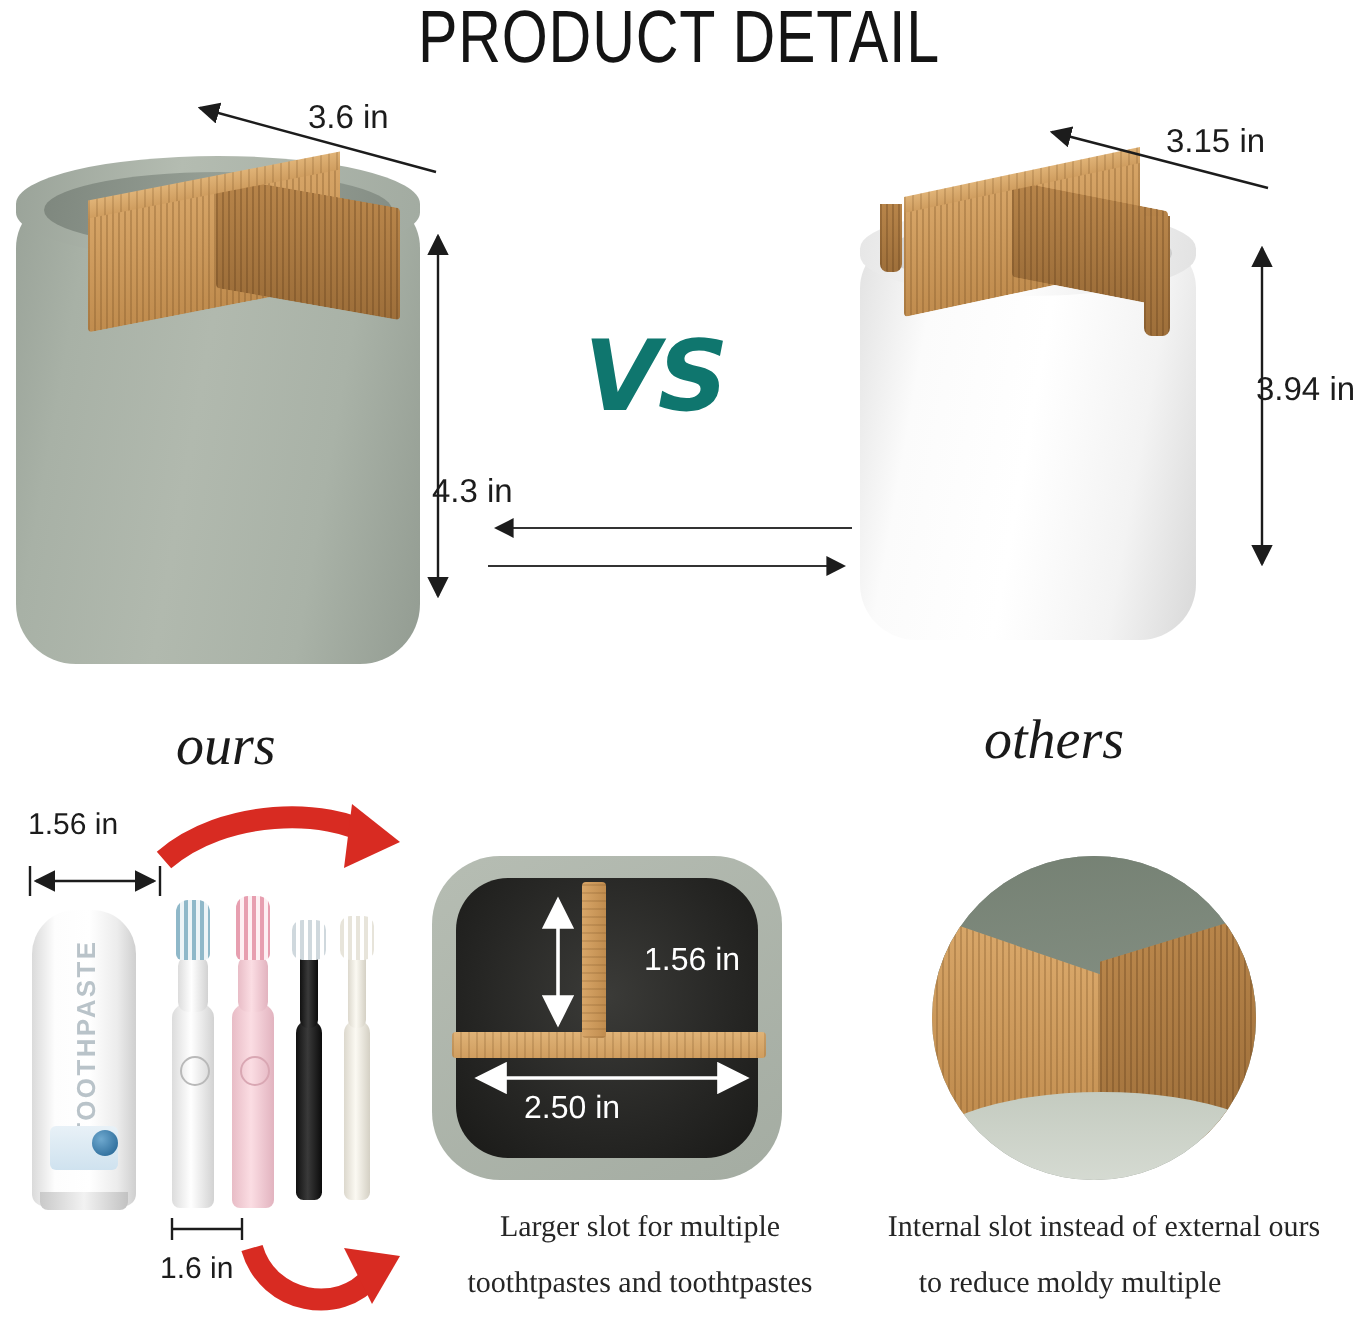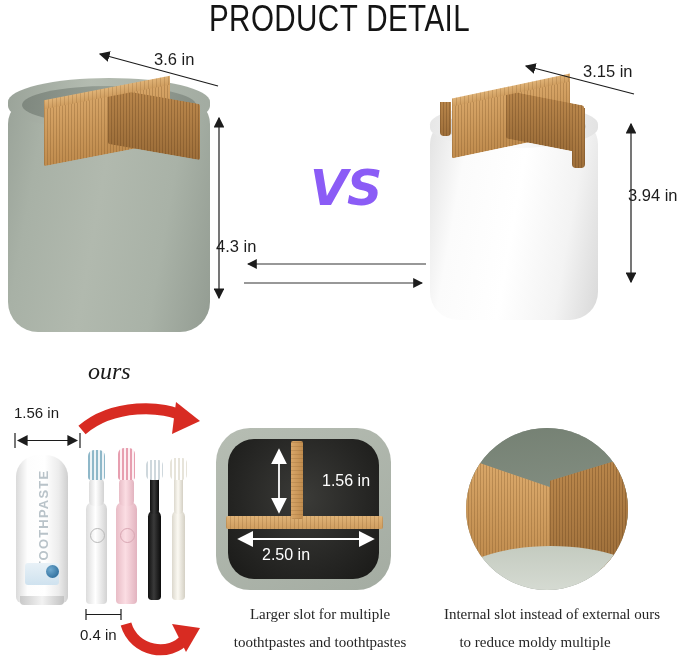--- a/index.html
+++ b/index.html
@@ -65,26 +65,26 @@
      position:absolute;
   }
   .bamboo-dk{
      background:
         repeating-linear-gradient(90deg,rgba(95,60,25,.32) 0 1px,rgba(255,255,255,0) 1px 3px),
         linear-gradient(180deg,#b8854a,#9e6f3a);
      position:absolute;
   }
 
   
-  #vs{left:310px;top:160px;font-family:"DejaVu Sans",sans-serif;
-      font-size:49px;font-style:italic;font-weight:700;color:#8b5cf6;letter-spacing:-1px;}
+  #vs{left:292px;top:160px;font-family:"DejaVu Sans",sans-serif;
+      font-size:49px;font-style:italic;font-weight:700;color:#0f766e;letter-spacing:-1px;}
 
   
   .script{font-family:"Liberation Serif",serif;font-style:italic;color:#1a1a1a;}
-  #ours{left:88px;top:358px;font-size:24px;}
+  #ours{left:88px;top:358px;font-size:28px;}
   #others{left:492px;top:355px;font-size:28px;}
 
   
   .caption{font-family:"Liberation Serif",serif;font-size:15px;color:#262626;
            line-height:28px;text-align:center;}
 
   
   svg{overflow:visible;display:block;}
 
   
@@ -189,20 +189,21 @@
     <line x1="4" y1="4" x2="112" y2="32" stroke="#1c1c1c" stroke-width="1.2" marker-start="url(#arS)"></line>
   </svg>
   <div class="abs dim" style="left:583px;top:62px;">3.15 in</div>
 
   <svg class="abs" style="left:624px;top:118px;" width="14" height="170">
     <line x1="7" y1="6" x2="7" y2="164" stroke="#1c1c1c" stroke-width="1.2" marker-end="url(#ar)" marker-start="url(#arS)"></line>
   </svg>
   <div class="abs dim" style="left:628px;top:186px;">3.94 in</div>
 
   <div class="abs script" id="ours">ours</div>
+  <div class="abs script" id="others">others</div>
 
   <div class="abs" style="left:0;top:400px;width:206px;height:265px;">
 
     <div class="abs dim dim-sm" style="left:14px;top:4px;">1.56 in</div>
     <svg class="abs" style="left:12px;top:32px;" width="72" height="18">
       <line x1="3" y1="1" x2="3" y2="16" stroke="#1c1c1c" stroke-width="1.2"></line>
       <line x1="68" y1="1" x2="68" y2="16" stroke="#1c1c1c" stroke-width="1.2"></line>
       <line x1="6" y1="8.5" x2="65" y2="8.5" stroke="#1c1c1c" stroke-width="1.2" marker-end="url(#ar)" marker-start="url(#arS)"></line>
     </svg>
 
@@ -233,21 +234,21 @@
     <div class="handle h-ivory" style="left:172px;top:110px;width:13px;height:90px;"></div>
     <div class="handle h-ivory" style="left:174px;top:76px;width:9px;height:38px;border-radius:4px;"></div>
     <div class="abs" style="left:170px;top:58px;width:17px;height:22px;border-radius:5px;
          background:repeating-linear-gradient(90deg,#e7e4da 0 2px,#ffffff 2px 4px);"></div>
 
     <svg class="abs" style="left:84px;top:208px;" width="40" height="14">
       <line x1="2" y1="1" x2="2" y2="12" stroke="#1c1c1c" stroke-width="1.2"></line>
       <line x1="37" y1="1" x2="37" y2="12" stroke="#1c1c1c" stroke-width="1.2"></line>
       <line x1="2" y1="6.5" x2="37" y2="6.5" stroke="#1c1c1c" stroke-width="1.2"></line>
     </svg>
-    <div class="abs dim dim-sm" style="left:80px;top:226px;">0.4 in</div>
+    <div class="abs dim dim-sm" style="left:80px;top:226px;">1.6 in</div>
 
     <svg class="abs" style="left:78px;top:2px;" width="124" height="40">
       <path d="M4,28 C34,2 86,2 108,16" stroke="#d82b22" stroke-width="11" fill="none" stroke-linecap="butt"></path>
       <path d="M98,0 L122,19 L94,32 z" fill="#d82b22"></path>
     </svg>
     <svg class="abs" style="left:120px;top:218px;" width="86" height="42">
       <path d="M6,6 C14,34 50,40 66,20" stroke="#d82b22" stroke-width="11" fill="none" stroke-linecap="butt"></path>
       <path d="M52,6 L80,10 L66,34 z" fill="#d82b22"></path>
     </svg>
   </div>

